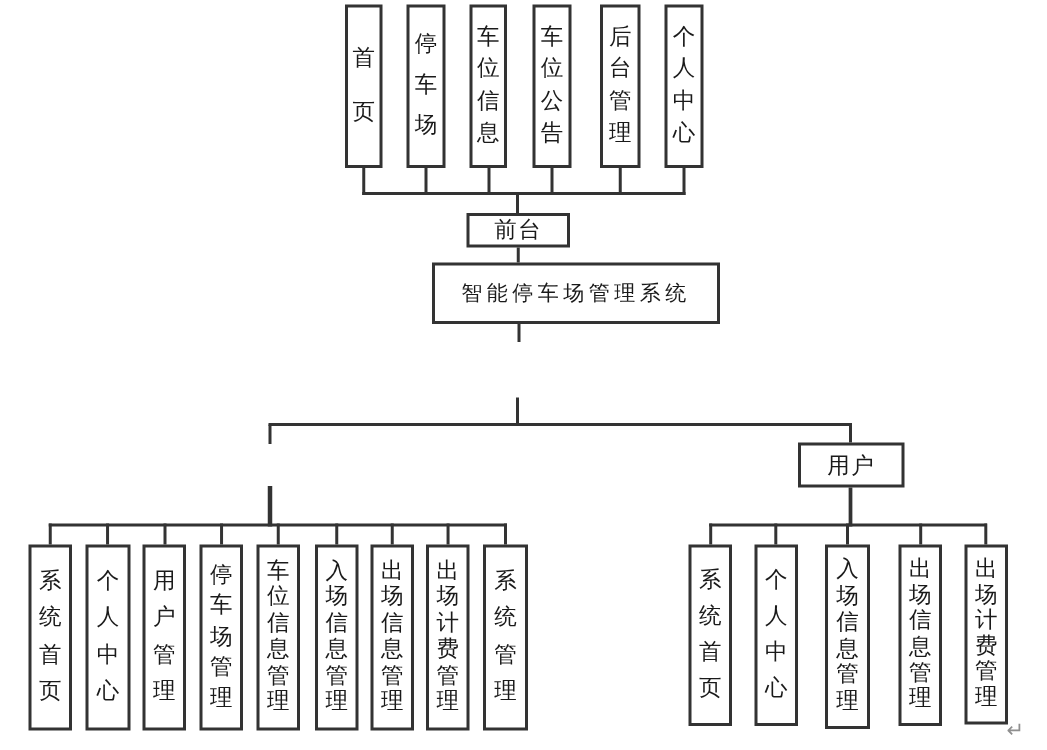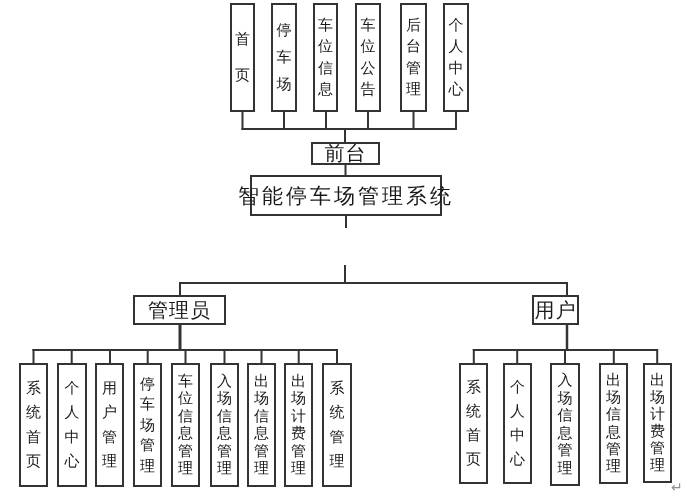--- a/index.html
+++ b/index.html
@@ -25,22 +25,22 @@
   }
   
   .vbox {
     flex-direction: column;
     justify-content: space-evenly;
     font-size: 15px;
     line-height: 1;
     padding: 6px 0;
   }
   .vbox span { display: block; }
-  .hbox { font-size: 20px; letter-spacing: 1px; white-space: nowrap; }
-  .titlebox { font-size: 21px; letter-spacing: 3px; white-space: nowrap; }
+  .hbox { font-size: 15px; letter-spacing: 1px; white-space: nowrap; }
+  .titlebox { font-size: 14px; letter-spacing: 3px; white-space: nowrap; margin-left: 38px; }
   .return-mark {
     position: absolute;
     left: 671px; top: 479px;
     font-size: 14px;
     color: #8f8f8f;
     font-family: "DejaVu Sans", sans-serif;
   }
 </style>
 </head>
 <body>
@@ -124,22 +124,21 @@
   <div class="box vbox" style="left:443px;top:3px;width:26px;height:109px">
       <span>个</span>
       <span>人</span>
       <span>中</span>
       <span>心</span>
     </div>
 
   <div class="box hbox" style="left:311px;top:142px;width:69px;height:23px">前台</div>
   <div class="box titlebox" style="left:250px;top:175px;width:192px;height:41px">智能停车场管理系统</div>
 
-  <div class="box hbox" style="left:133px;top:295px;width:93px;height:30px">管理员</div>
-  <div class="box hbox" style="left:532px;top:295px;width:47px;height:30px">用户</div>
+  <div class="box hbox" style="left:532px;top:295px;width:71px;height:30px">用户</div>
 
   <div class="box vbox" style="left:19px;top:363px;width:29px;height:124px">
       <span>系</span>
       <span>统</span>
       <span>首</span>
       <span>页</span>
     </div>
   <div class="box vbox" style="left:57px;top:363px;width:30px;height:124px">
       <span>个</span>
       <span>人</span>

